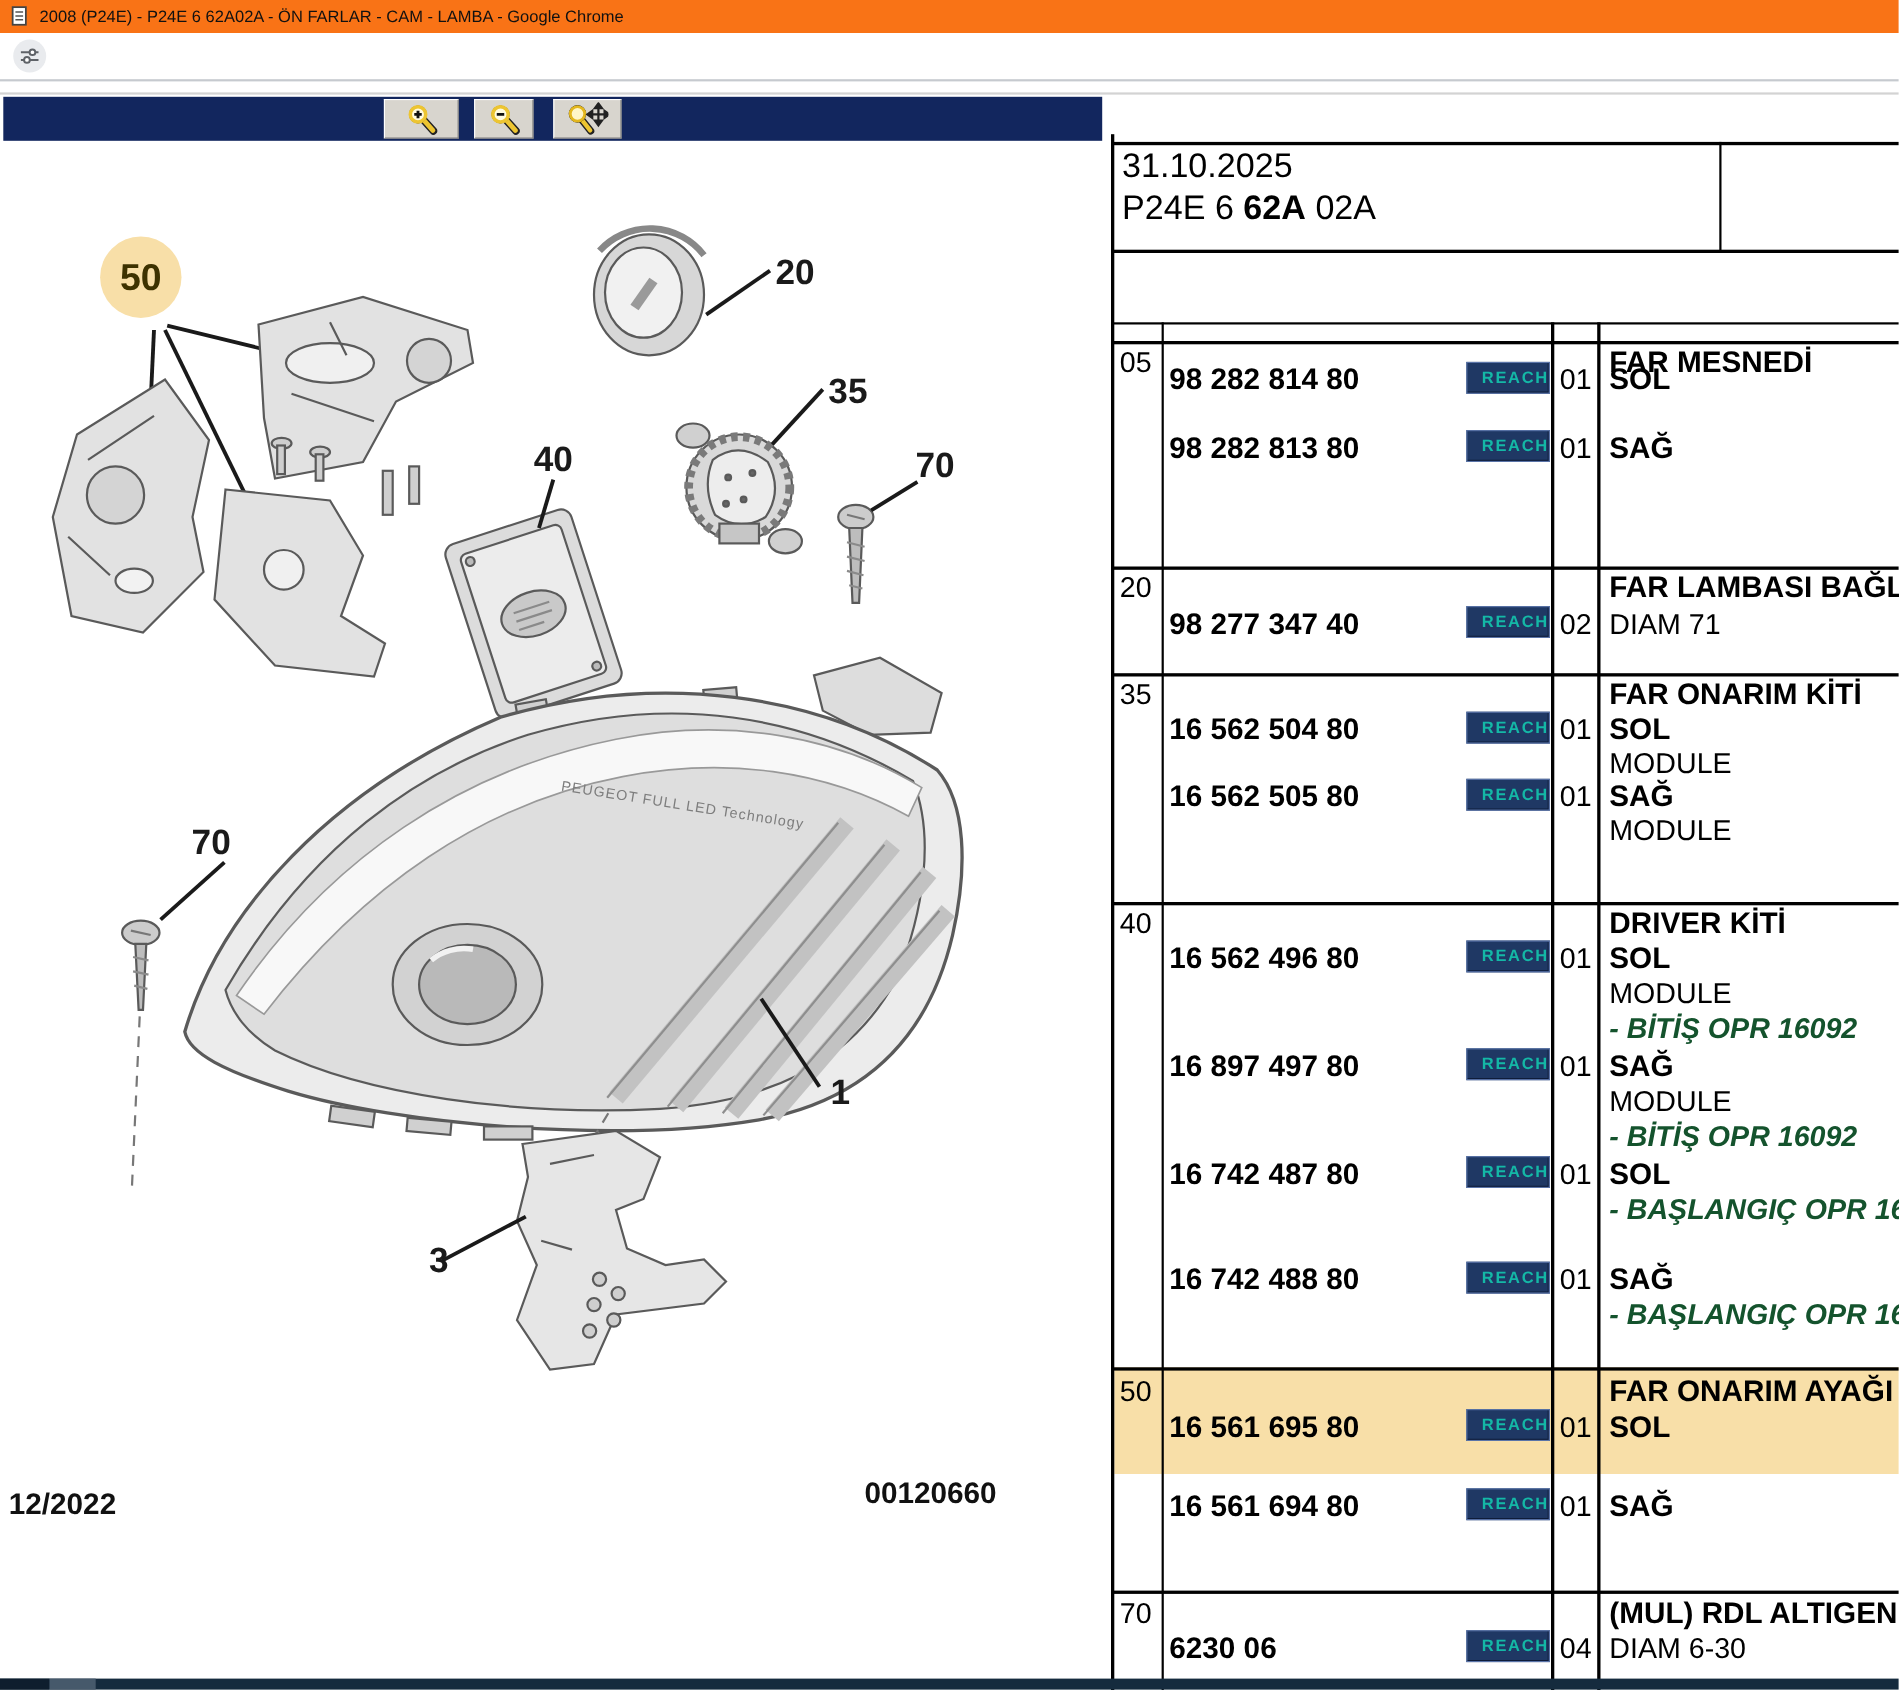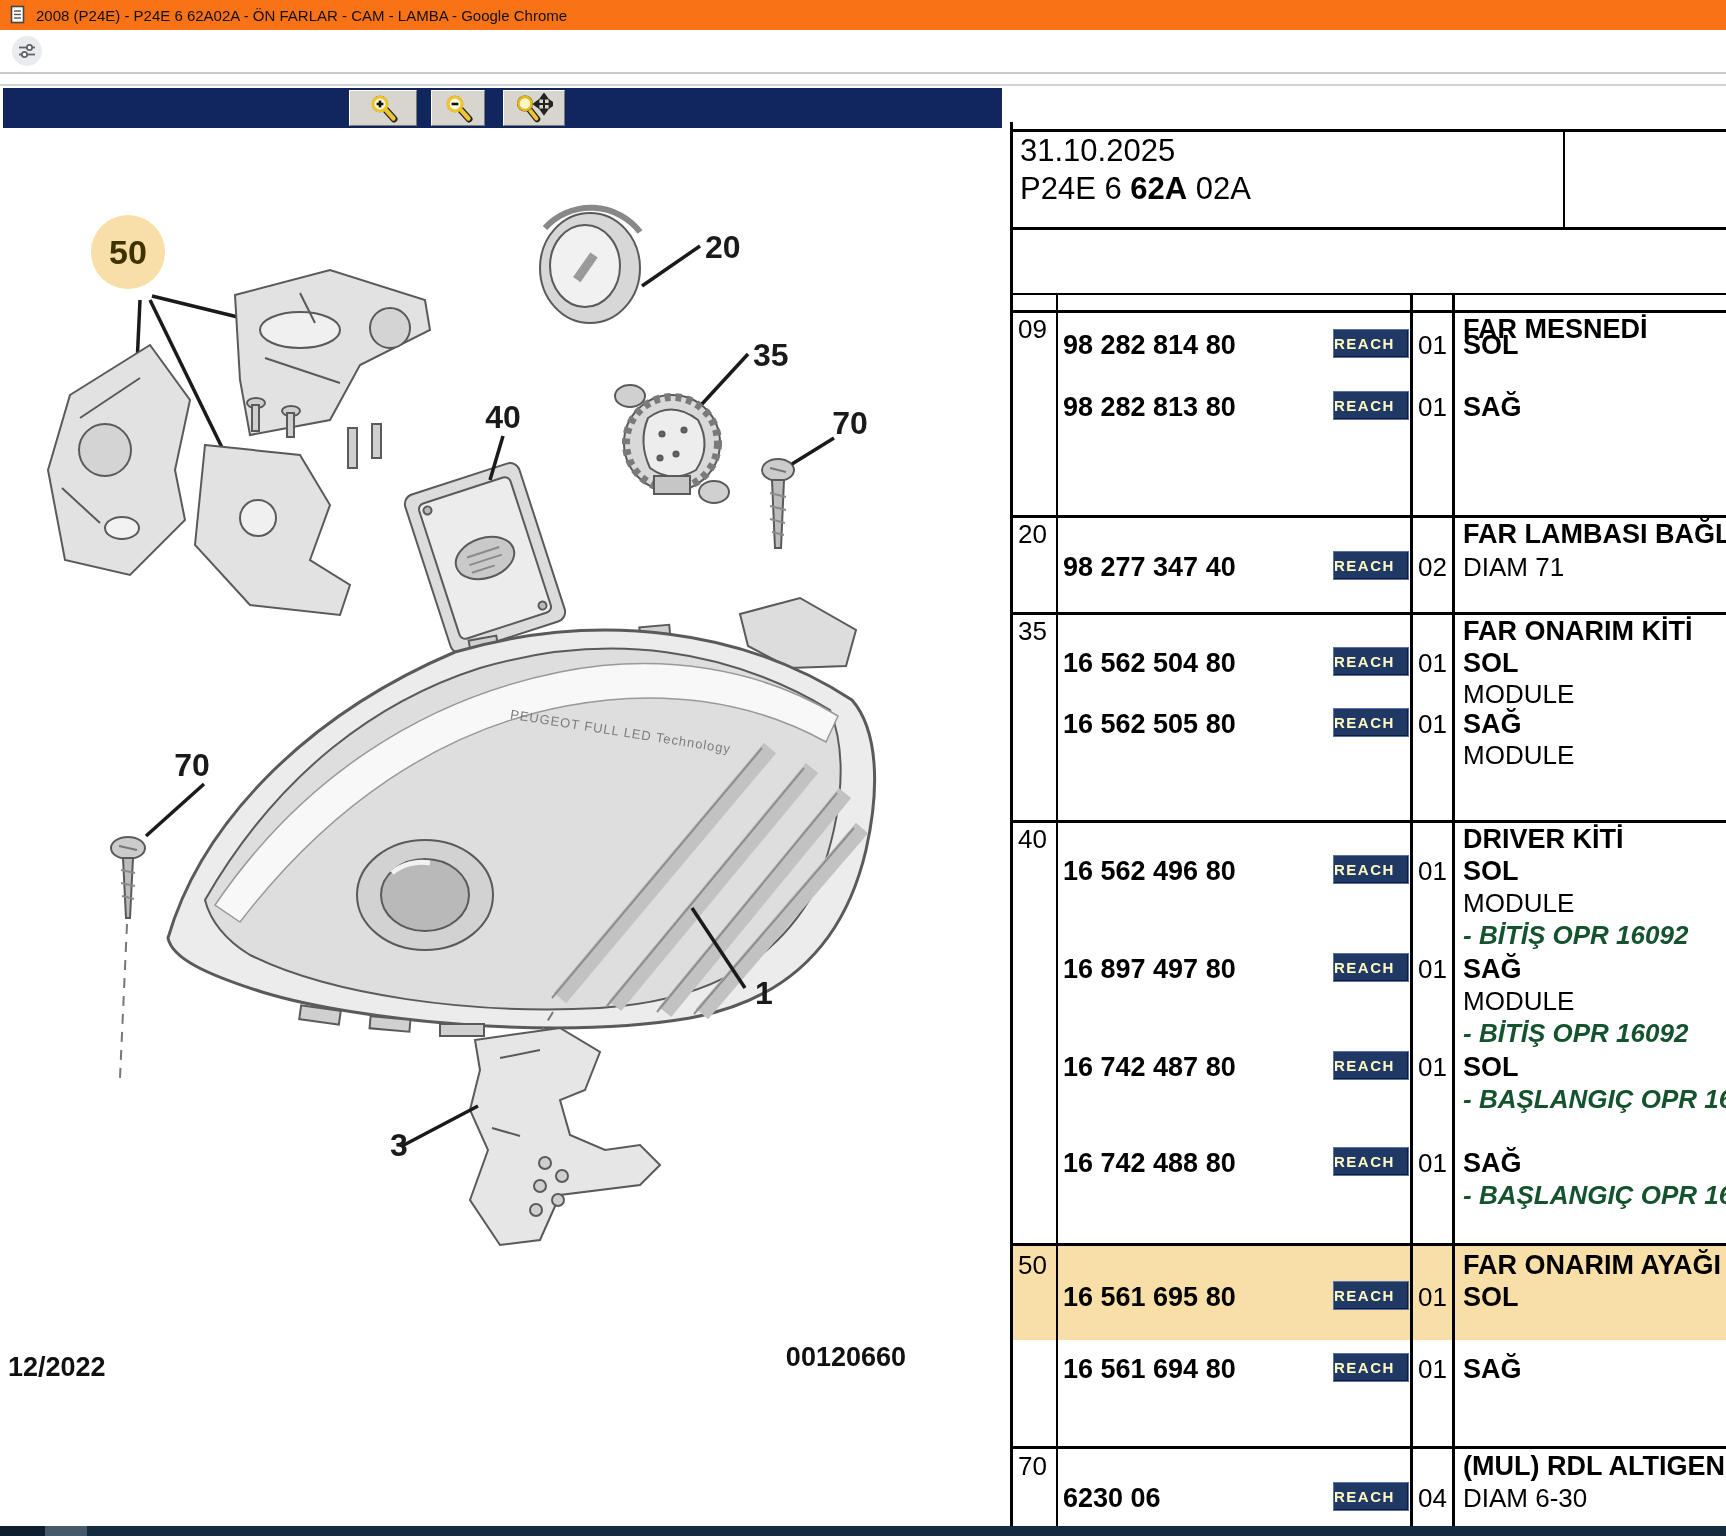--- a/index.html
+++ b/index.html
@@ -22,22 +22,22 @@
   .hline,.vline{position:absolute;background:#000;}
   .hl50{position:absolute;background:#F8DFA8;}
   .cell{position:absolute;white-space:nowrap;color:#000;}
   .item{font-size:26px;}
   .pnum{font-size:27px;font-weight:bold;}
   .qty{font-size:26px;width:39px;text-align:center;}
   .dtitle,.ddesc{font-size:27px;font-weight:bold;}
   .dreg{font-size:26px;font-weight:normal;}
   .note{font-size:26px;font-weight:bold;font-style:italic;color:#14532d;}
   .hdr{font-size:31px;}
-  .badge{position:absolute;width:74px;height:27px;background:#1F3864;color:#fef9c3;
-    font-size:15px;font-weight:bold;letter-spacing:1.5px;text-align:left;line-height:27px;
+  .badge{position:absolute;width:74px;height:27px;background:#1F3864;color:#14b8a6;
+    font-size:15px;font-weight:bold;letter-spacing:1.5px;text-align:right;line-height:27px;
     border:1px solid #5a74a8;box-shadow:inset -1px -1px 0 #0e1c3a;cursor:pointer;}
   
   #bottom-bar{left:0;top:1526px;width:1726px;height:10px;background:#152B3E;}
   #bottom-seg-dark{left:0;top:0;width:45px;height:10px;background:#0E1E2E;position:absolute;}
   #bottom-thumb{left:45px;top:0;width:42px;height:10px;background:#46596B;position:absolute;}
   svg text{font-family:"Liberation Sans",sans-serif;}
 </style>
 </head>
 <body>
 
@@ -258,21 +258,21 @@
   <div class="hline" style="left:0;top:1205px;width:716px;height:3px;"></div>
   <div class="hline" style="left:0;top:1408px;width:716px;height:3px;"></div>
   <div class="hline" style="left:0;top:1502px;width:716px;height:3px;"></div>
   <div class="vline" style="left:46px;top:255px;width:2px;height:1247px;"></div>
   <div class="vline" style="left:400px;top:255px;width:3px;height:1247px;"></div>
   <div class="vline" style="left:442px;top:255px;width:3px;height:1247px;"></div>
 
   <span class="cell hdr" style="left:10px;top:95px;">31.10.2025</span>
   <span class="cell hdr" style="left:10px;top:133px;"><span>P24E 6 </span><span style="font-weight:bold">62A</span><span> 02A</span></span>
 
-  <span class="cell item" style="left:8px;top:276px;">09</span>
+  <span class="cell item" style="left:8px;top:276px;">05</span>
   <span class="cell dtitle" style="left:453px;top:276px;">FAR MESNEDİ</span>
   <span class="cell pnum" style="left:53px;top:292px;">98 282 814 80</span>
   <span class="badge" style="left:323px;top:291px;">REACH</span>
   <span class="cell qty" style="left:403px;top:292px;">01</span>
   <span class="cell ddesc" style="left:453px;top:292px;">SOL</span>
   <span class="cell pnum" style="left:53px;top:354px;">98 282 813 80</span>
   <span class="badge" style="left:323px;top:353px;">REACH</span>
   <span class="cell qty" style="left:403px;top:354px;">01</span>
   <span class="cell ddesc" style="left:453px;top:354px;">SAĞ</span>
 

